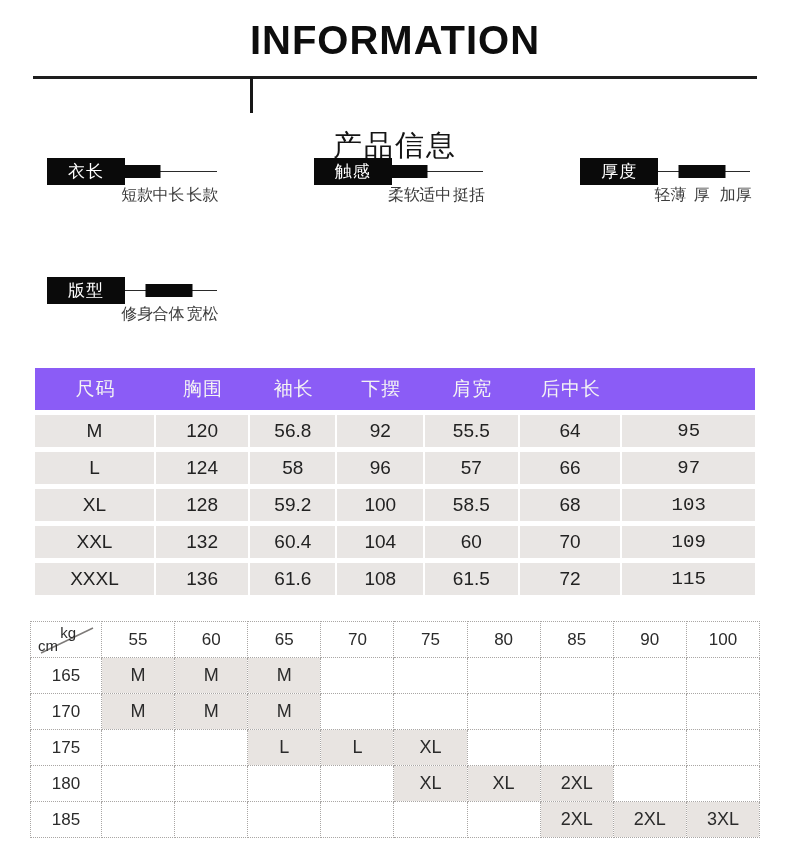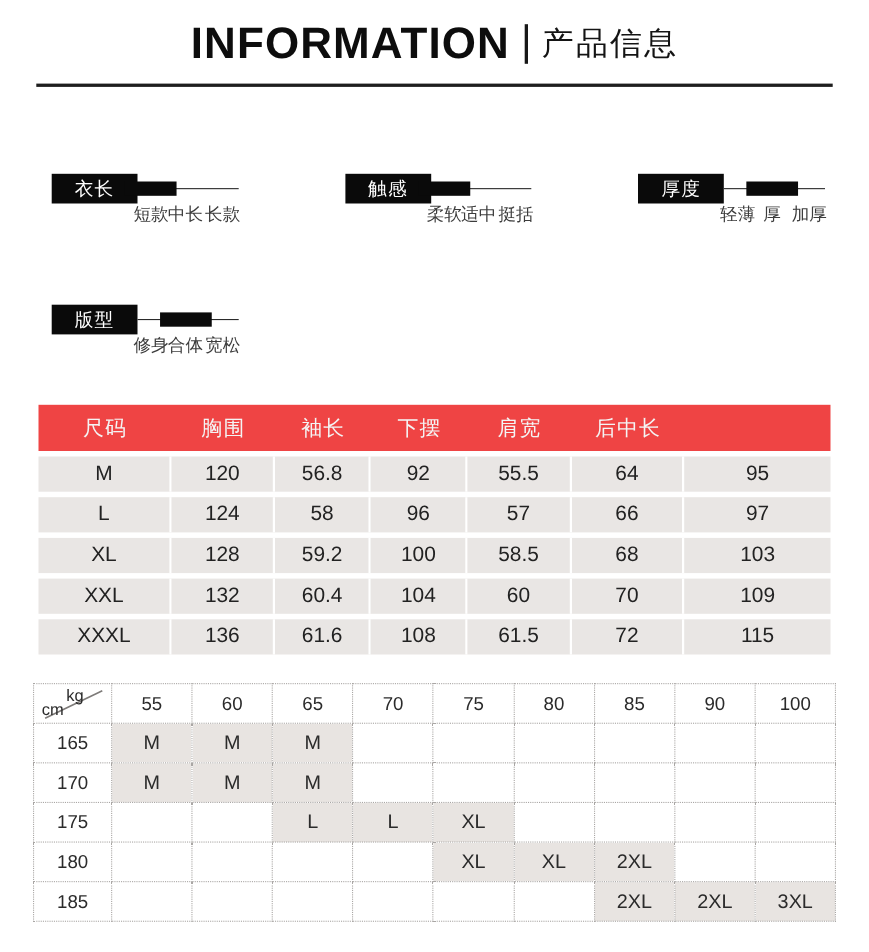--- a/index.html
+++ b/index.html
@@ -3,21 +3,21 @@
 <meta charset="utf-8">
 <style>
   html,body { margin:0; padding:0; }
   body {
     width:790px; height:865px; background:#ffffff; overflow:hidden;
     font-family:"Liberation Sans","DejaVu Sans",sans-serif; color:#2b2b2b;
   }
 
   
   .header { text-align:center; padding-top:16px; height:48px; }
-  .title-wrap { display:inline-flex; align-items:center; gap:13px; }
+  .title-wrap { display:inline-flex; gap:13px;flex-direction:column; }
   .title-en { font-size:40px; font-weight:800; letter-spacing:1px; color:#0d0d0d; line-height:48px; }
   .title-divider { width:3px; height:36px; background:#171717; }
   .title-cn { font-size:29px; font-weight:400; color:#141414; letter-spacing:2px; }
   .rule { height:3px; background:#1e1e1e; margin:12px 33px 0; }
 
   
   .sliders {
     margin:79px 40px 0 47px;
     display:grid; grid-template-columns:1fr 1fr 1fr; column-gap:97px; row-gap:55px;
   }
@@ -29,25 +29,25 @@
   }
   .track { flex:1; position:relative; }
   .track-line { position:absolute; left:0; right:0; top:13px; height:1px; background:#2a2a2a; }
   .thumb { position:absolute; top:7px; width:47px; height:13px; background:#0a0a0a; transform:translateX(-50%); }
   .opt { position:absolute; top:27px; transform:translateX(-50%); font-size:16px; color:#3c3c3c; white-space:nowrap; }
 
   
   .size-table { margin:27px 35px 0; }
   .st-row { display:flex; }
   .st-cell { display:flex; align-items:center; justify-content:center; box-sizing:border-box; }
-  .st-head { background:#ef4444; height:42px; margin-bottom:5px; }
+  .st-head { background:#8b5cf6; height:42px; margin-bottom:5px; }
   .st-head .st-cell { color:#f4f4f4; font-size:19px; font-weight:500; letter-spacing:1px; }
   .st-body-row { height:32px; margin-bottom:5px; }
   .st-body-row .st-cell { background:#e9e6e4; color:#222222; font-size:19px; border-right:2px solid #ffffff; }
-  .st-body-row .st-cell:last-child { border-right:none; }
+  .st-body-row .st-cell:last-child { border-right:none;font-family:Liberation Mono, monospace; }
 
   
   .fit-chart {
     margin:26px 0 0 30px; width:730px; border-collapse:collapse; table-layout:fixed;
   }
   .fit-chart td {
     border:1px dotted #a9a6a4; height:35px; text-align:center;
     font-size:17px; color:#2b2b2b; padding:0; overflow:hidden;
   }
   .fit-chart td.filled { background:#e8e4e1; font-size:18px; }

